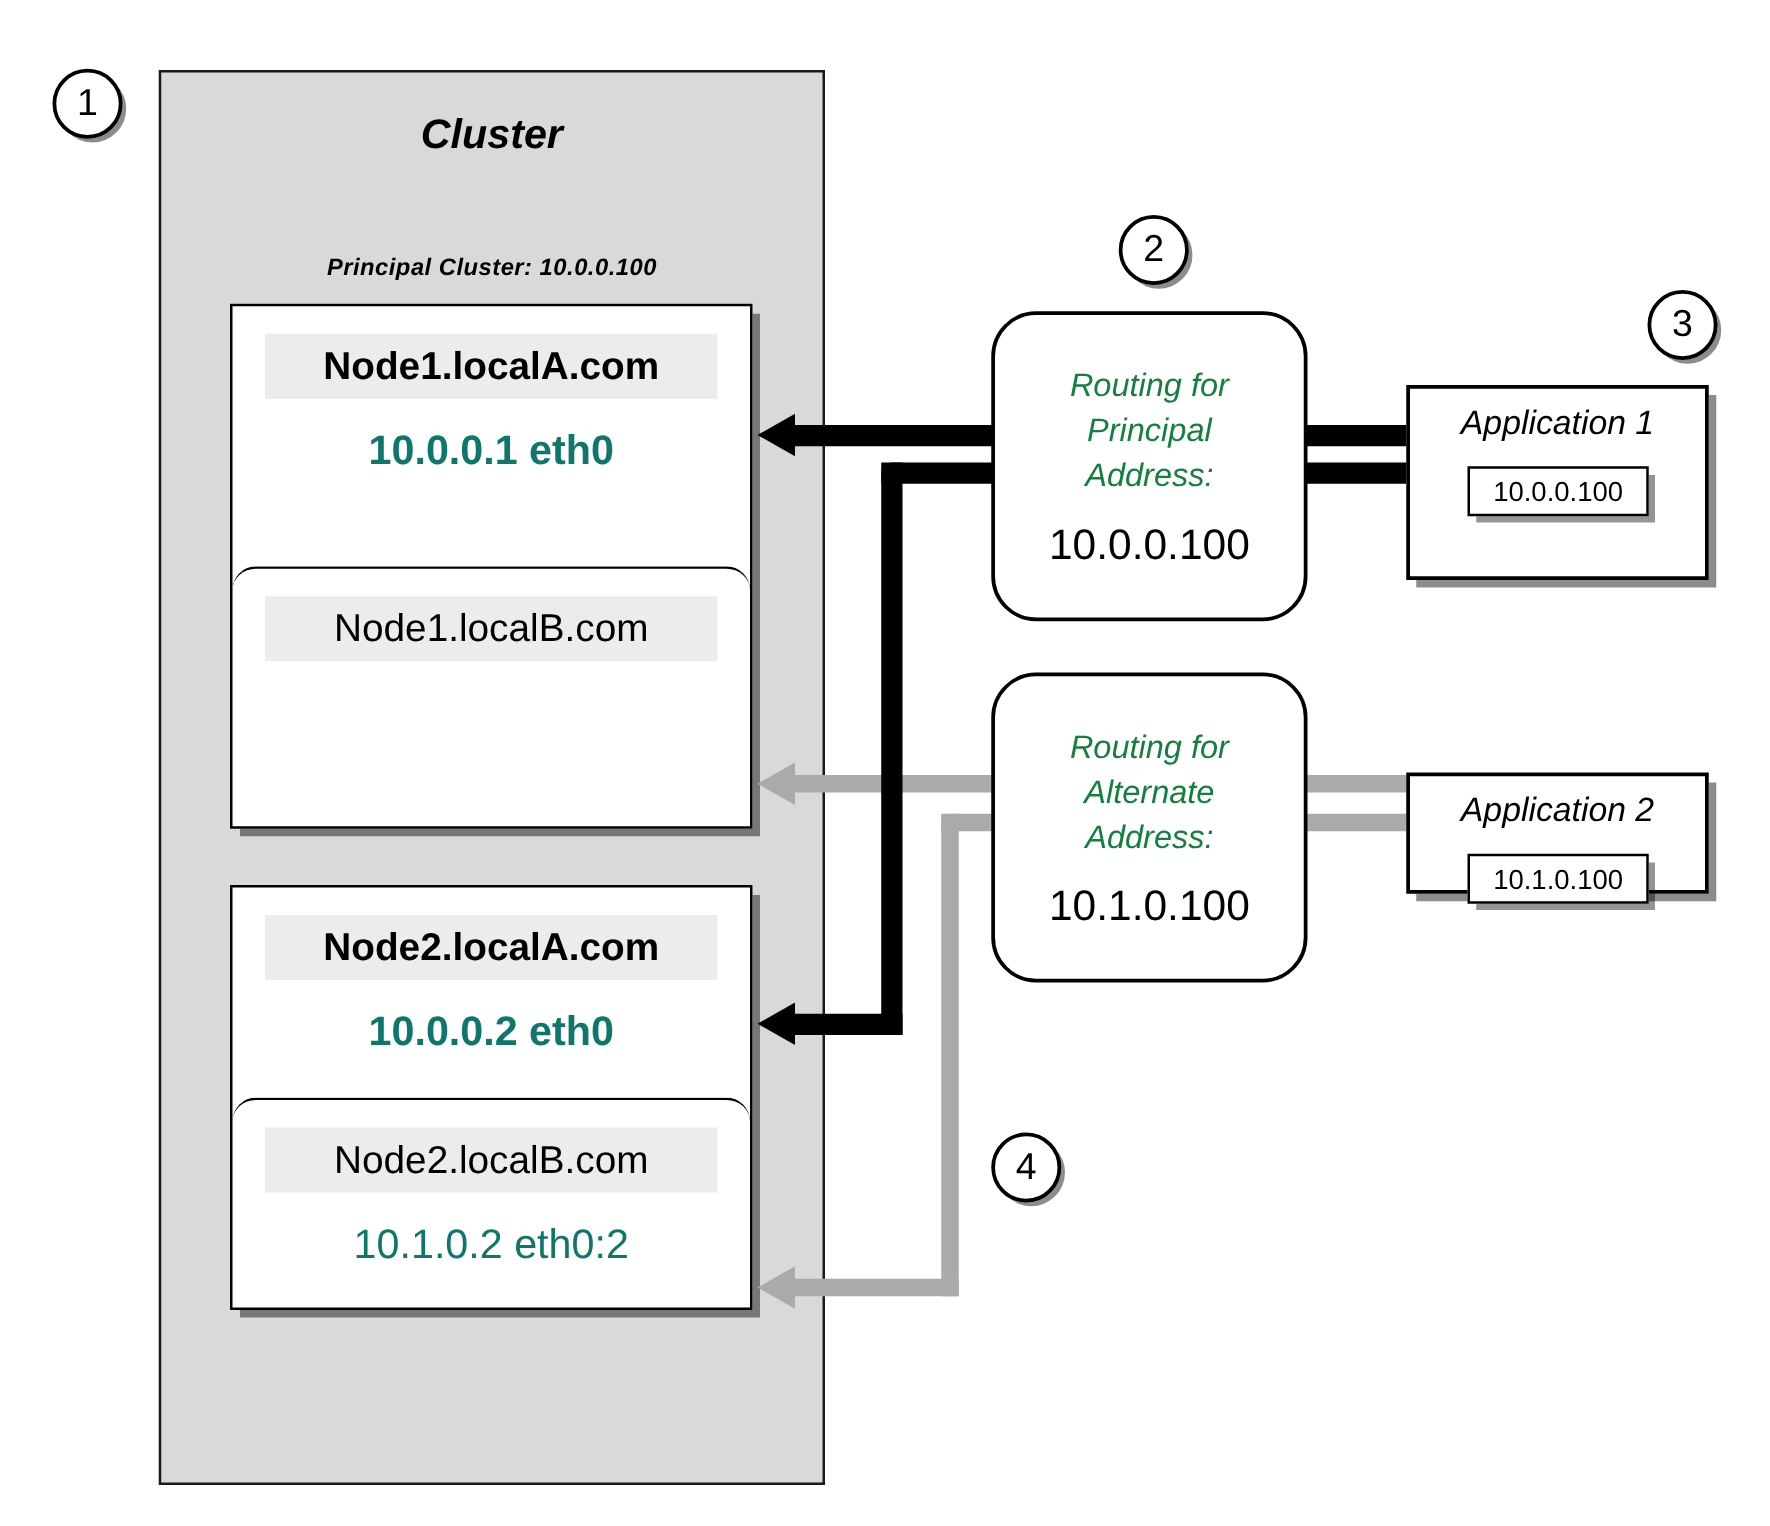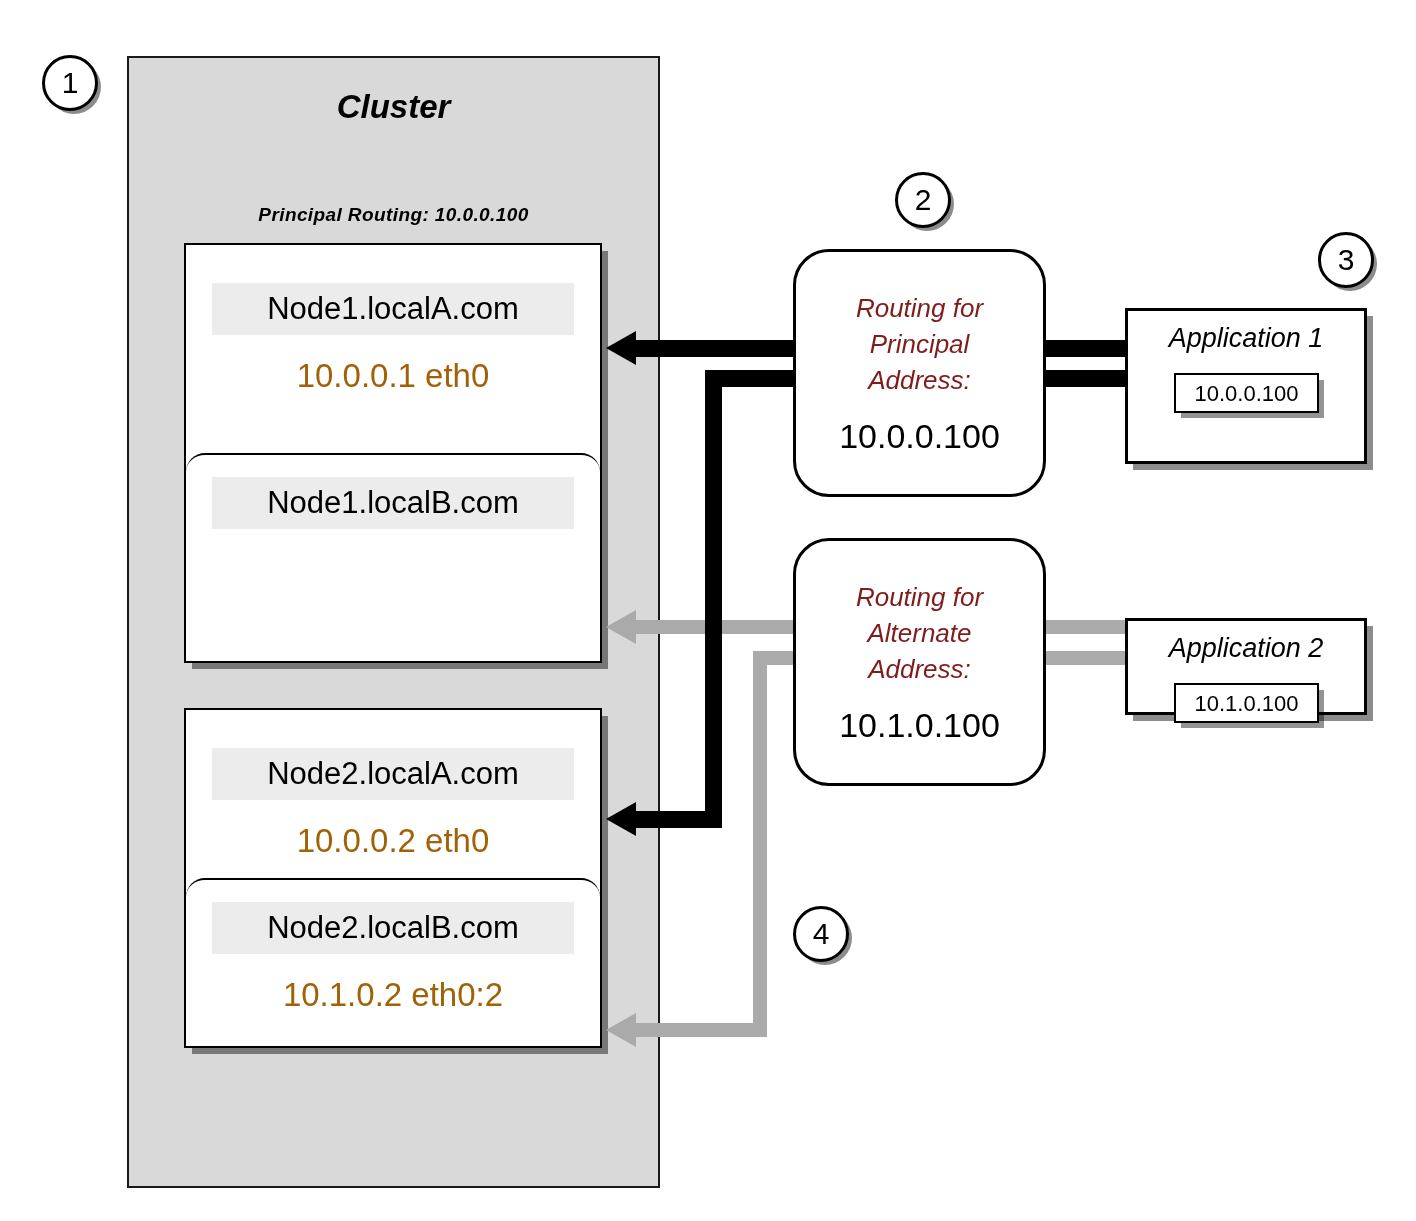--- a/index.html
+++ b/index.html
@@ -68,42 +68,42 @@
     left: 0;
     width: 100%;
     height: 50%;
     box-sizing: border-box;
   }
   .node-half.bottom {
     top: 50%;
     border-top: 2px solid #000000;
     border-radius: 19px;
   }
-  .node-half.top { top: 16px; }
+  .node-half.top { top: 0; font-weight: bold; }
 
   .node-name {
     position: absolute;
     left: 26px;
     right: 26px;
     top: 22px;
     height: 52px;
     line-height: 52px;
     background: #ececec;
     text-align: center;
     font-size: 31px;
     color: #000;
   }
   .node-addr {
     position: absolute;
     left: 0;
     right: 0;
     top: 96px;
     text-align: center;
     font-size: 33px;
-    color: #a16207;
+    color: #0f766e;
   }
 
   
   .routing-box {
     position: absolute;
     background: #ffffff;
     border: 3px solid #000000;
     border-radius: 36px;
     box-sizing: border-box;
   }
@@ -112,21 +112,21 @@
 
   .routing-label {
     position: absolute;
     left: 10px;
     right: 10px;
     top: 38px;
     text-align: center;
     font-size: 26px;
     font-style: italic;
     line-height: 36px;
-    color: #7f1d1d;
+    color: #15803d;
   }
   .routing-addr {
     position: absolute;
     left: 0;
     right: 0;
     bottom: 38px;
     text-align: center;
     font-size: 34px;
     color: #000;
   }
@@ -203,21 +203,21 @@
   .arrow-black { border-right: 30px solid #000000; }
   .arrow-gray  { border-right: 30px solid #aaaaaa; }
 </style>
 </head>
 <body>
 
 <div id="canvas">
 
   <div class="cluster-box">
     <div class="cluster-title">Cluster</div>
-    <div class="cluster-sub cluster-sub-1">Principal Routing:  10.0.0.100</div>
+    <div class="cluster-sub cluster-sub-1">Principal Cluster:  10.0.0.100</div>
     <div class="cluster-sub cluster-sub-2">Alternate Address:  10.1.0.100</div>
   </div>
 
   <div class="node-box n1">
     <div class="node-half top">
       <div class="node-name">Node1.localA.com</div>
       <div class="node-addr">10.0.0.1  eth0</div>
     </div>
     <div class="node-half bottom">
       <div class="node-name">Node1.localB.com</div>

